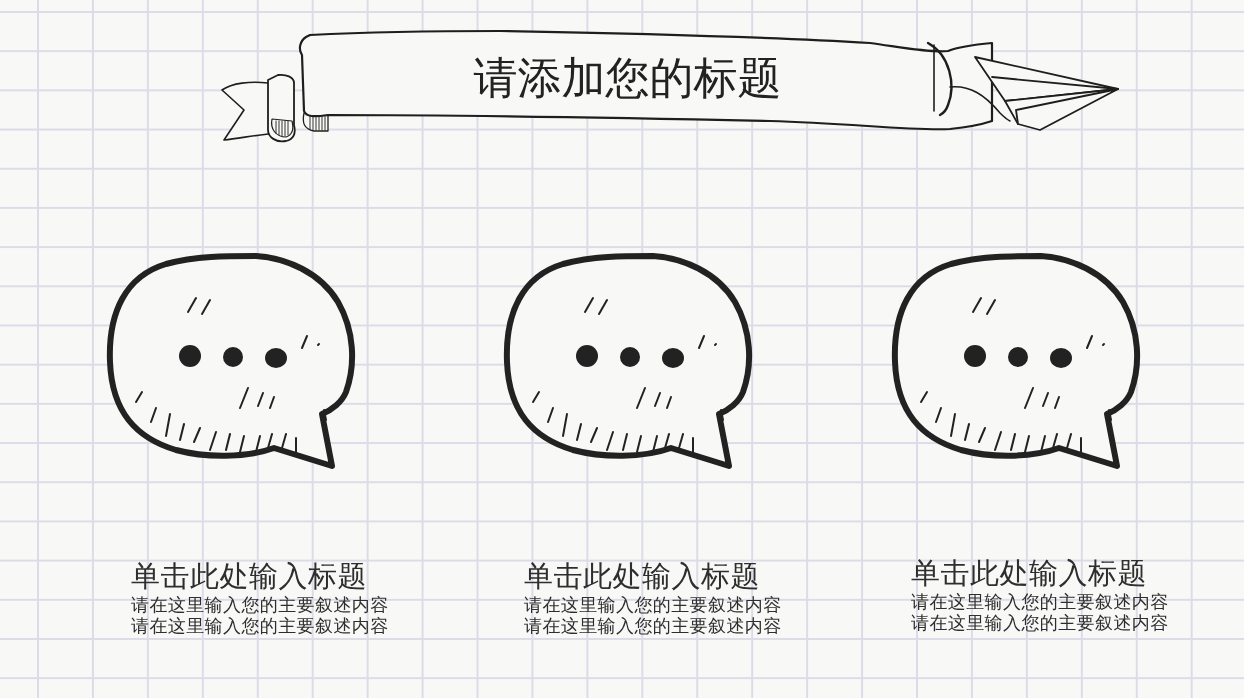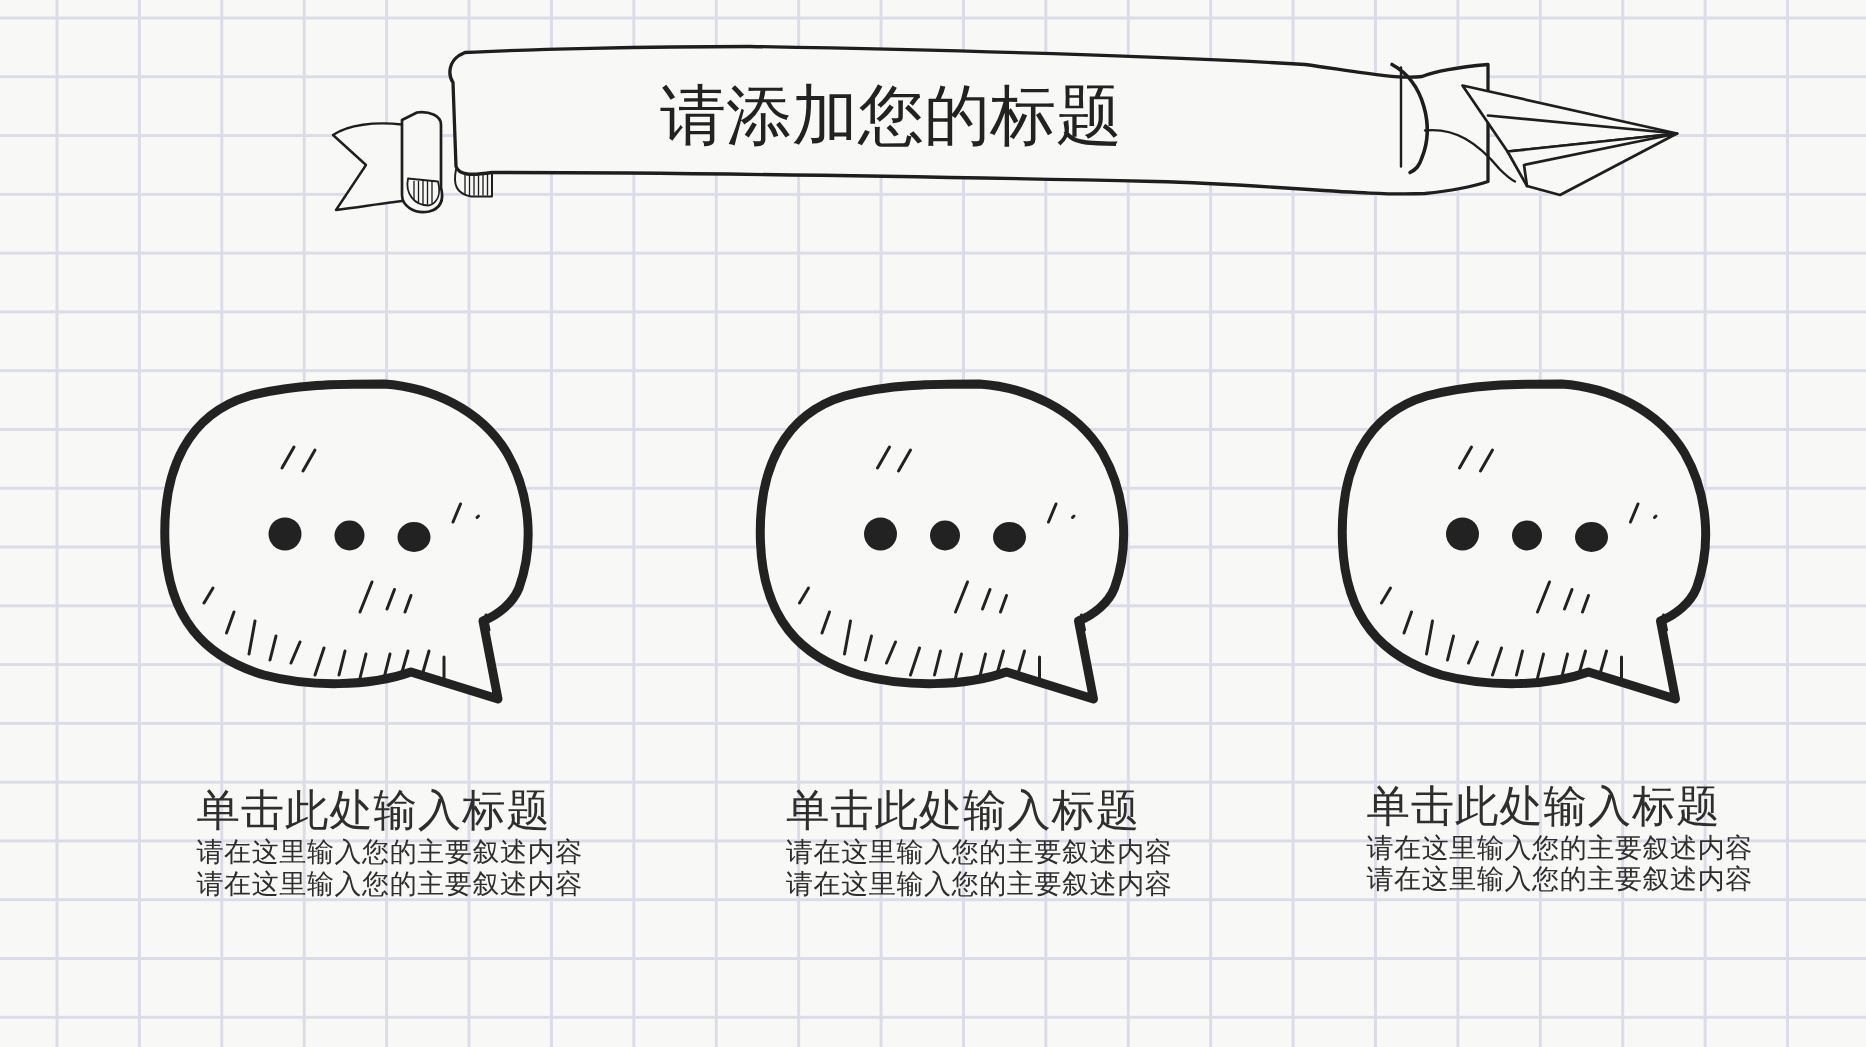--- a/index.html
+++ b/index.html
@@ -9,26 +9,26 @@
     background-image:
       linear-gradient(to right, #dcdce8 0, #dcdce8 2px, transparent 2px),
       linear-gradient(to bottom, #dcdce8 0, #dcdce8 2px, transparent 2px);
     background-size: 54.95px 39.2px;
     background-position: 37px 11px;
     font-family: "DejaVu Sans", sans-serif;
   }
   .abs { position: absolute; }
   #banner-svg { left: 210px; top: 25px; }
   .title {
-    position: absolute; left: 440px; top: 50px; width: 375px; 
+    position: absolute; left: 440px; top: 50px; width: 375px; text-align: center;
     font-family: "DejaVu Serif", "Liberation Serif", serif;
     font-size: 44px; line-height: 56px; color: #222; letter-spacing: 0px;
   }
   .bubble { position: absolute; }
-  .item { position: absolute; width: 270px; }
+  .item { position: absolute; width: 270px; margin-top: 36px; }
   .item-title {
     font-family: "DejaVu Sans", sans-serif; font-size: 29px; line-height: 36px;
     color: #2e2e2e; white-space: nowrap; letter-spacing: 0.5px;
   }
   .item-body {
     font-family: "DejaVu Sans", sans-serif; font-size: 18px; line-height: 21px;
     color: #2e2e2e; white-space: nowrap; letter-spacing: 0.4px;
   }
 </style>
 </head>

